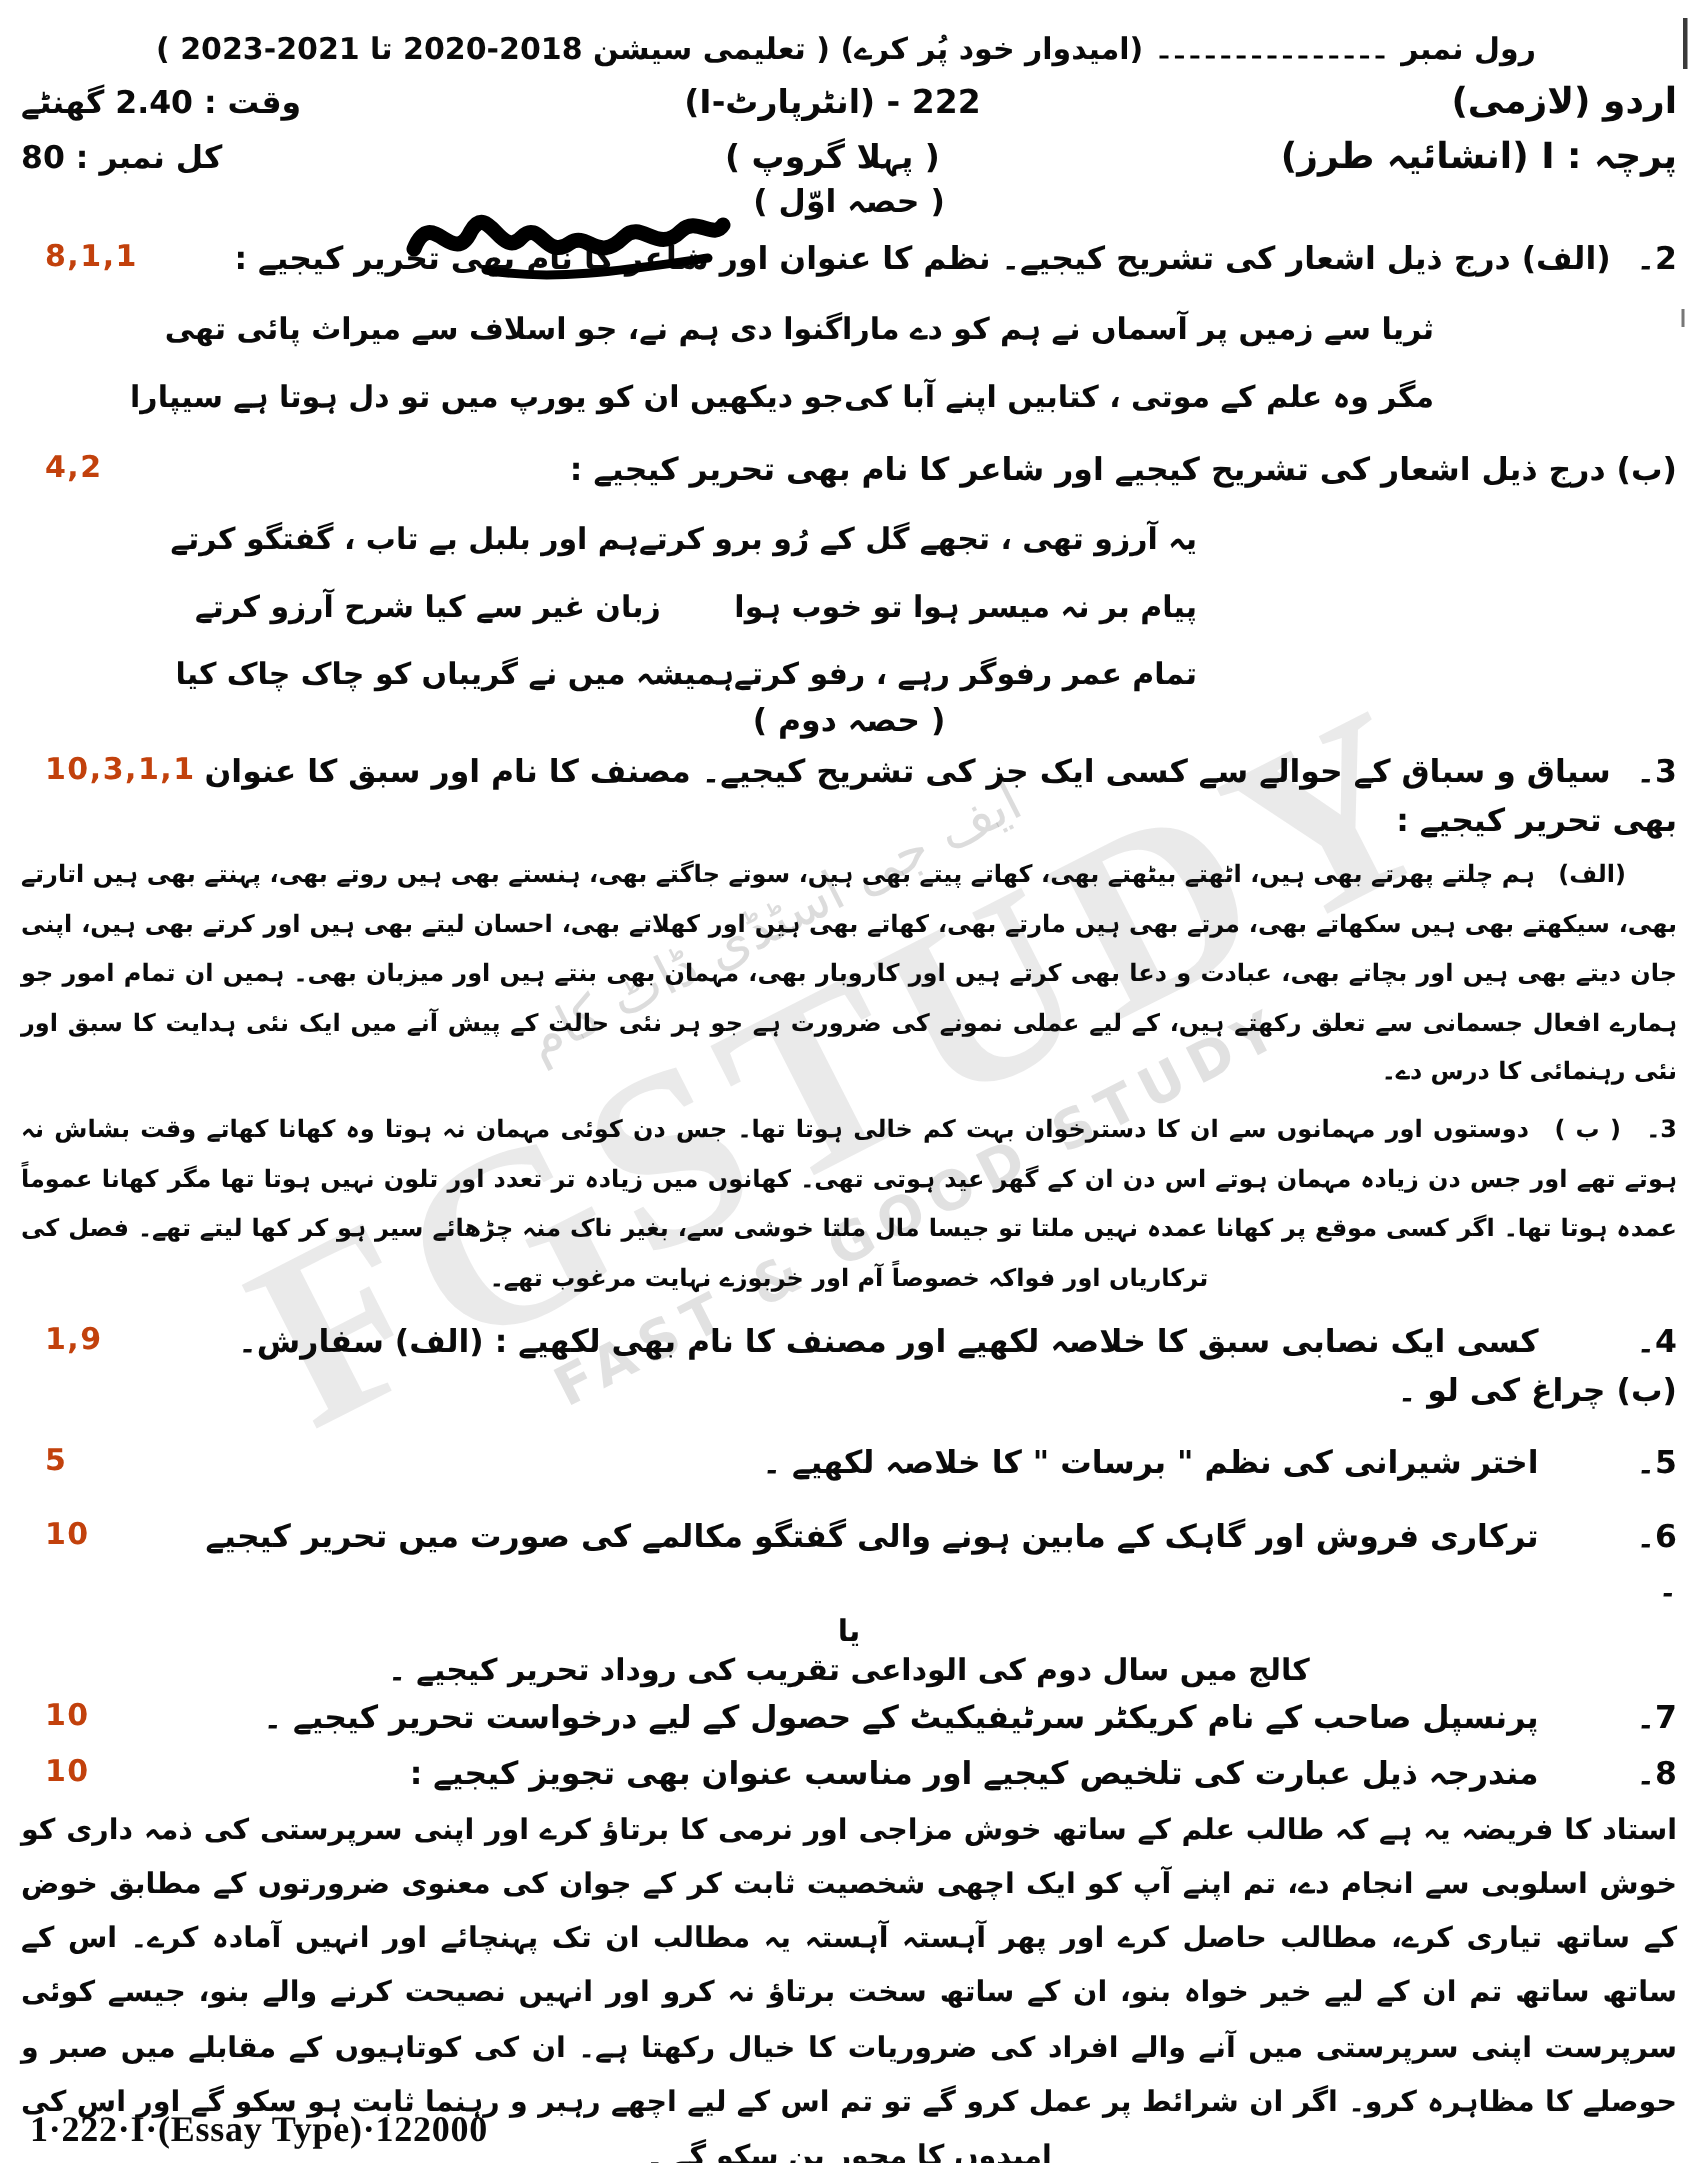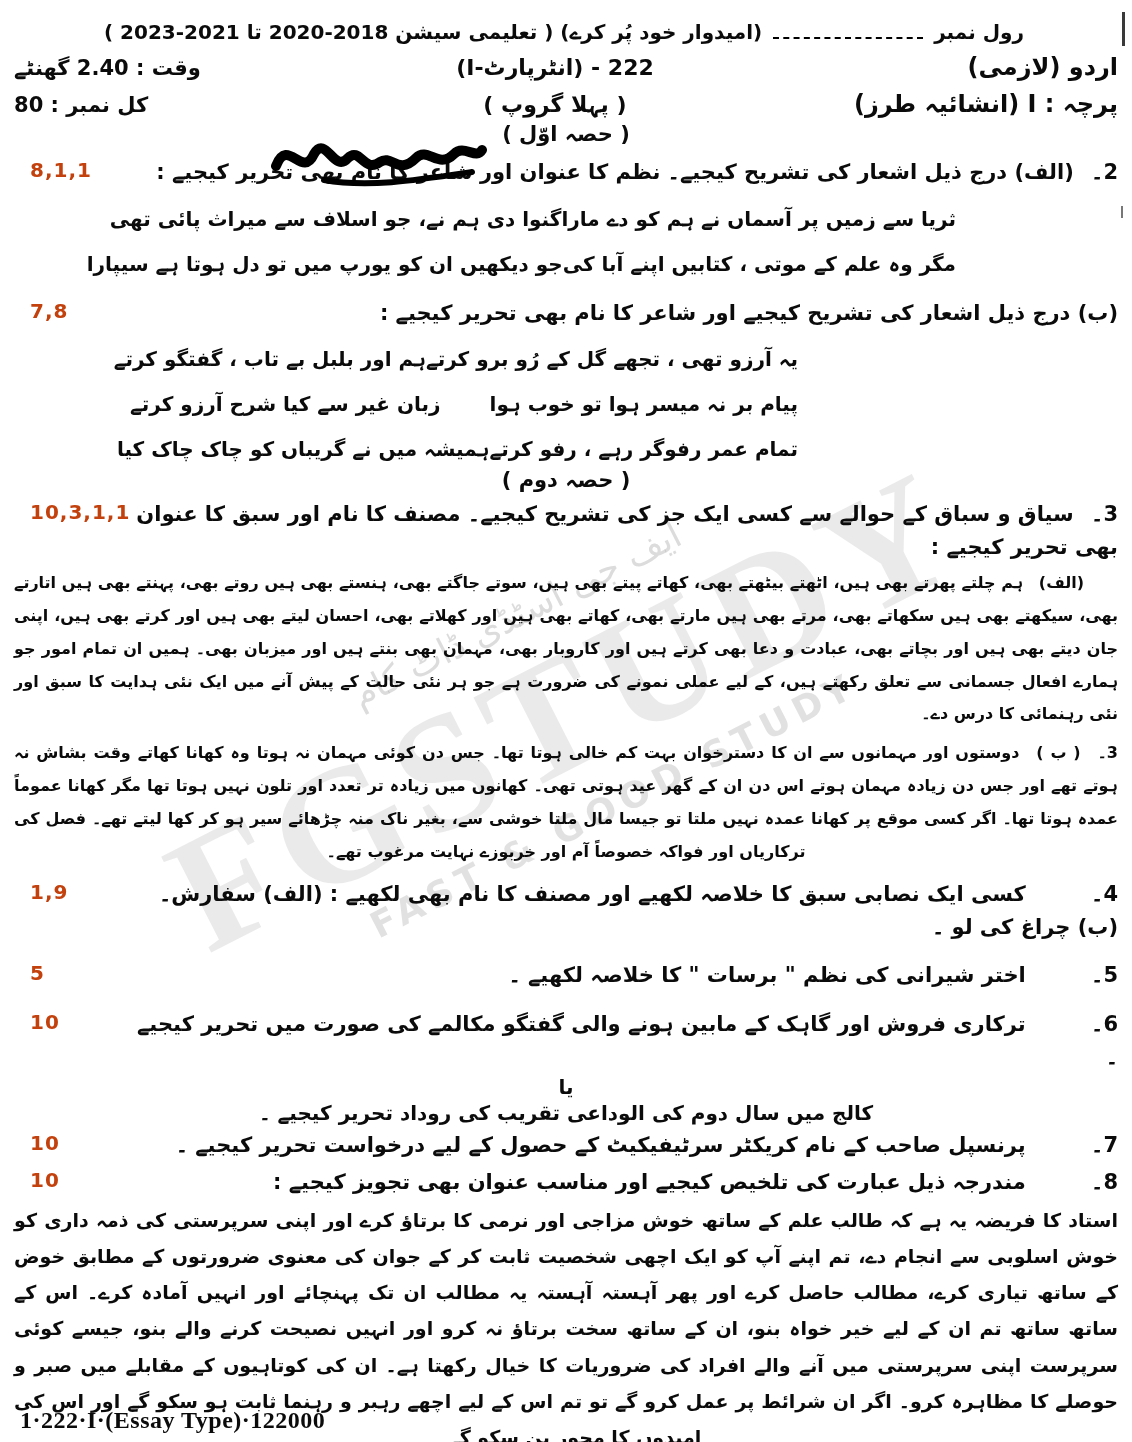--- a/index.html
+++ b/index.html
@@ -119,21 +119,21 @@
         <span class="misra">گنوا دی ہم نے، جو اسلاف سے میراث پائی تھی</span>
       </div>
       <div class="couplet">
         <span class="misra">مگر وہ علم کے موتی ، کتابیں اپنے آبا کی</span>
         <span class="misra">جو دیکھیں ان کو یورپ میں تو دل ہوتا ہے سیپارا</span>
       </div>
     </div>
   </div>
 
   <div class="q mt18">
-    <span class="marks">7,8</span>
+    <span class="marks">4,2</span>
     <div class="qline">
       <span>(ب) درج ذیل اشعار کی تشریح کیجیے اور شاعر کا نام بھی تحریر کیجیے :</span>
     </div>
     <div class="couplets-b">
       <div class="couplet">
         <span class="misra">یہ آرزو تھی ، تجھے گل کے رُو برو کرتے</span>
         <span class="misra">ہم اور بلبل بے تاب ، گفتگو کرتے</span>
       </div>
       <div class="couplet">
         <span class="misra">پیام بر نہ میسر ہوا تو خوب ہوا</span>

